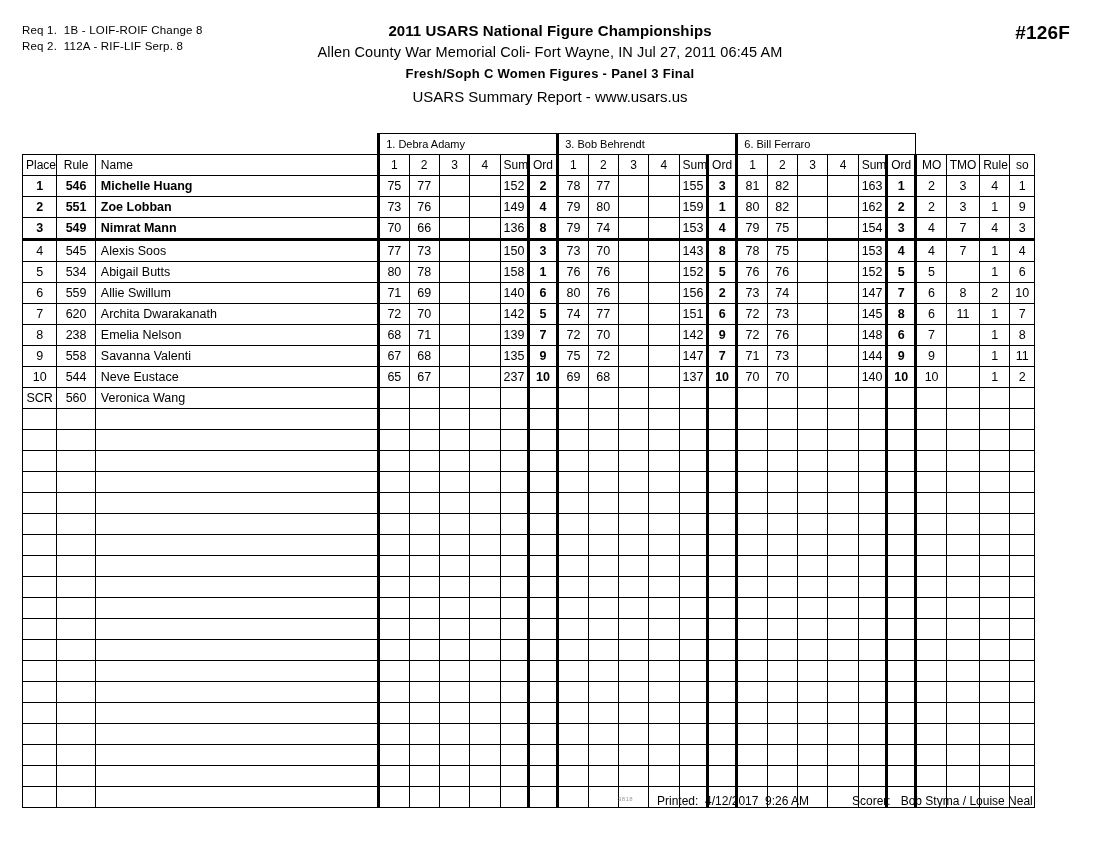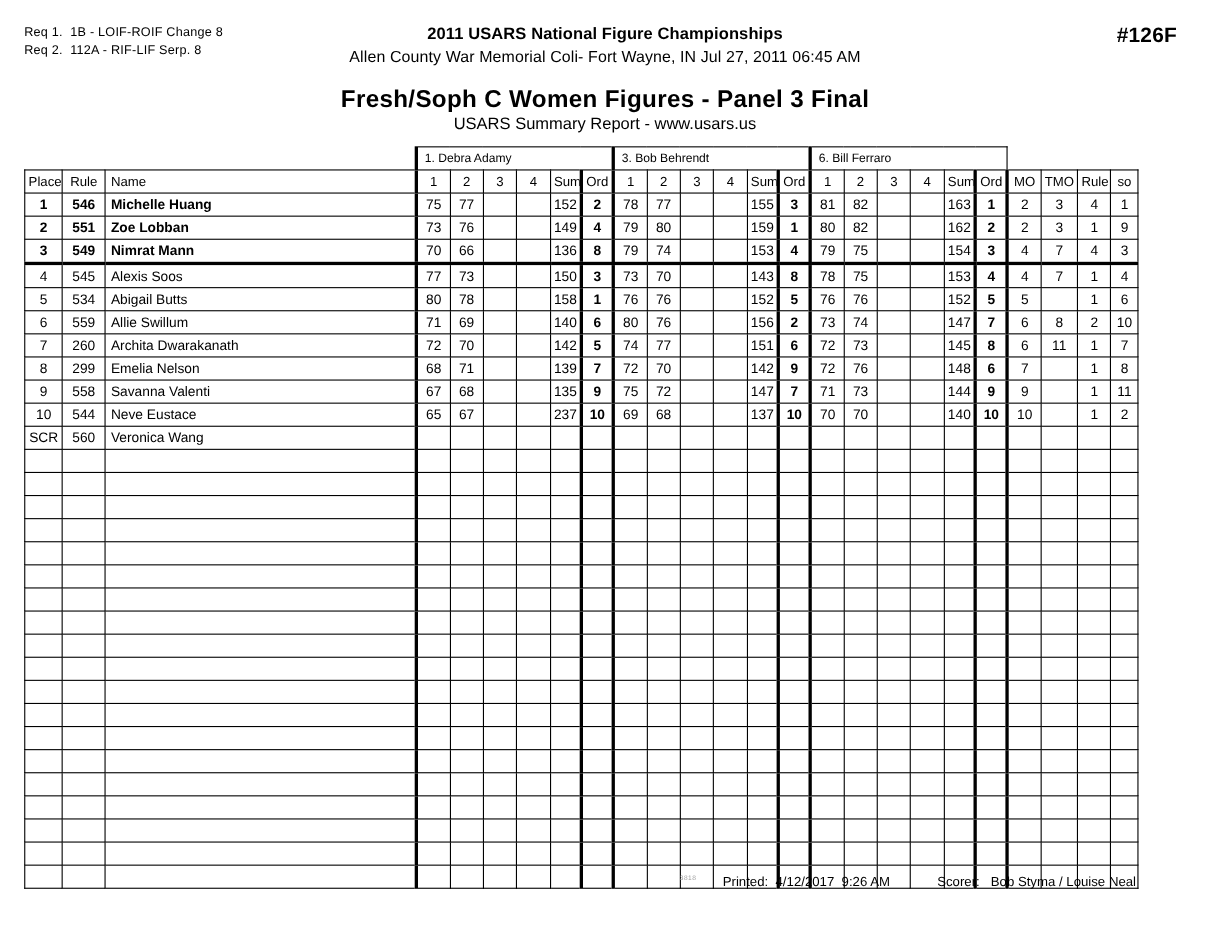--- a/index.html
+++ b/index.html
@@ -44,25 +44,24 @@
     letter-spacing: 0.1px;
     line-height: 22px;
   }
   .title-venue {
     font-size: 14.5px;
     font-weight: normal;
     line-height: 20px;
     letter-spacing: 0.1px;
   }
   .title-event {
-    font-size: 22px;
+    font-size: 13px;
     font-weight: bold;
     line-height: 24px;
     letter-spacing: 0.3px;
-    margin-top: 16px;
   }
   .title-report {
     font-size: 15px;
     font-weight: normal;
     line-height: 22px;
   }
 
   .event-code {
     position: absolute;
     right: 30px;
@@ -410,21 +409,21 @@
           <td class="ctr"></td>
           <td class="ctr">147</td>
           <td class="ctr thickL thickR bold">7</td>
           <td class="ctr">6</td>
           <td class="ctr">8</td>
           <td class="ctr">2</td>
           <td class="ctr">10</td>
         </tr>
         <tr class="datarow">
           <td class="ctr">7</td>
-          <td class="ctr">260</td>
+          <td class="ctr">620</td>
           <td class="lft nm">Archita Dwarakanath</td>
           <td class="ctr thickL">72</td>
           <td class="ctr">70</td>
           <td class="ctr"></td>
           <td class="ctr"></td>
           <td class="ctr">142</td>
           <td class="ctr thickL thickR bold">5</td>
           <td class="ctr thickL">74</td>
           <td class="ctr">77</td>
           <td class="ctr"></td>
@@ -437,21 +436,21 @@
           <td class="ctr"></td>
           <td class="ctr">145</td>
           <td class="ctr thickL thickR bold">8</td>
           <td class="ctr">6</td>
           <td class="ctr">11</td>
           <td class="ctr">1</td>
           <td class="ctr">7</td>
         </tr>
         <tr class="datarow">
           <td class="ctr">8</td>
-          <td class="ctr">299</td>
+          <td class="ctr">238</td>
           <td class="lft nm">Emelia Nelson</td>
           <td class="ctr thickL">68</td>
           <td class="ctr">71</td>
           <td class="ctr"></td>
           <td class="ctr"></td>
           <td class="ctr">139</td>
           <td class="ctr thickL thickR bold">7</td>
           <td class="ctr thickL">72</td>
           <td class="ctr">70</td>
           <td class="ctr"></td>

